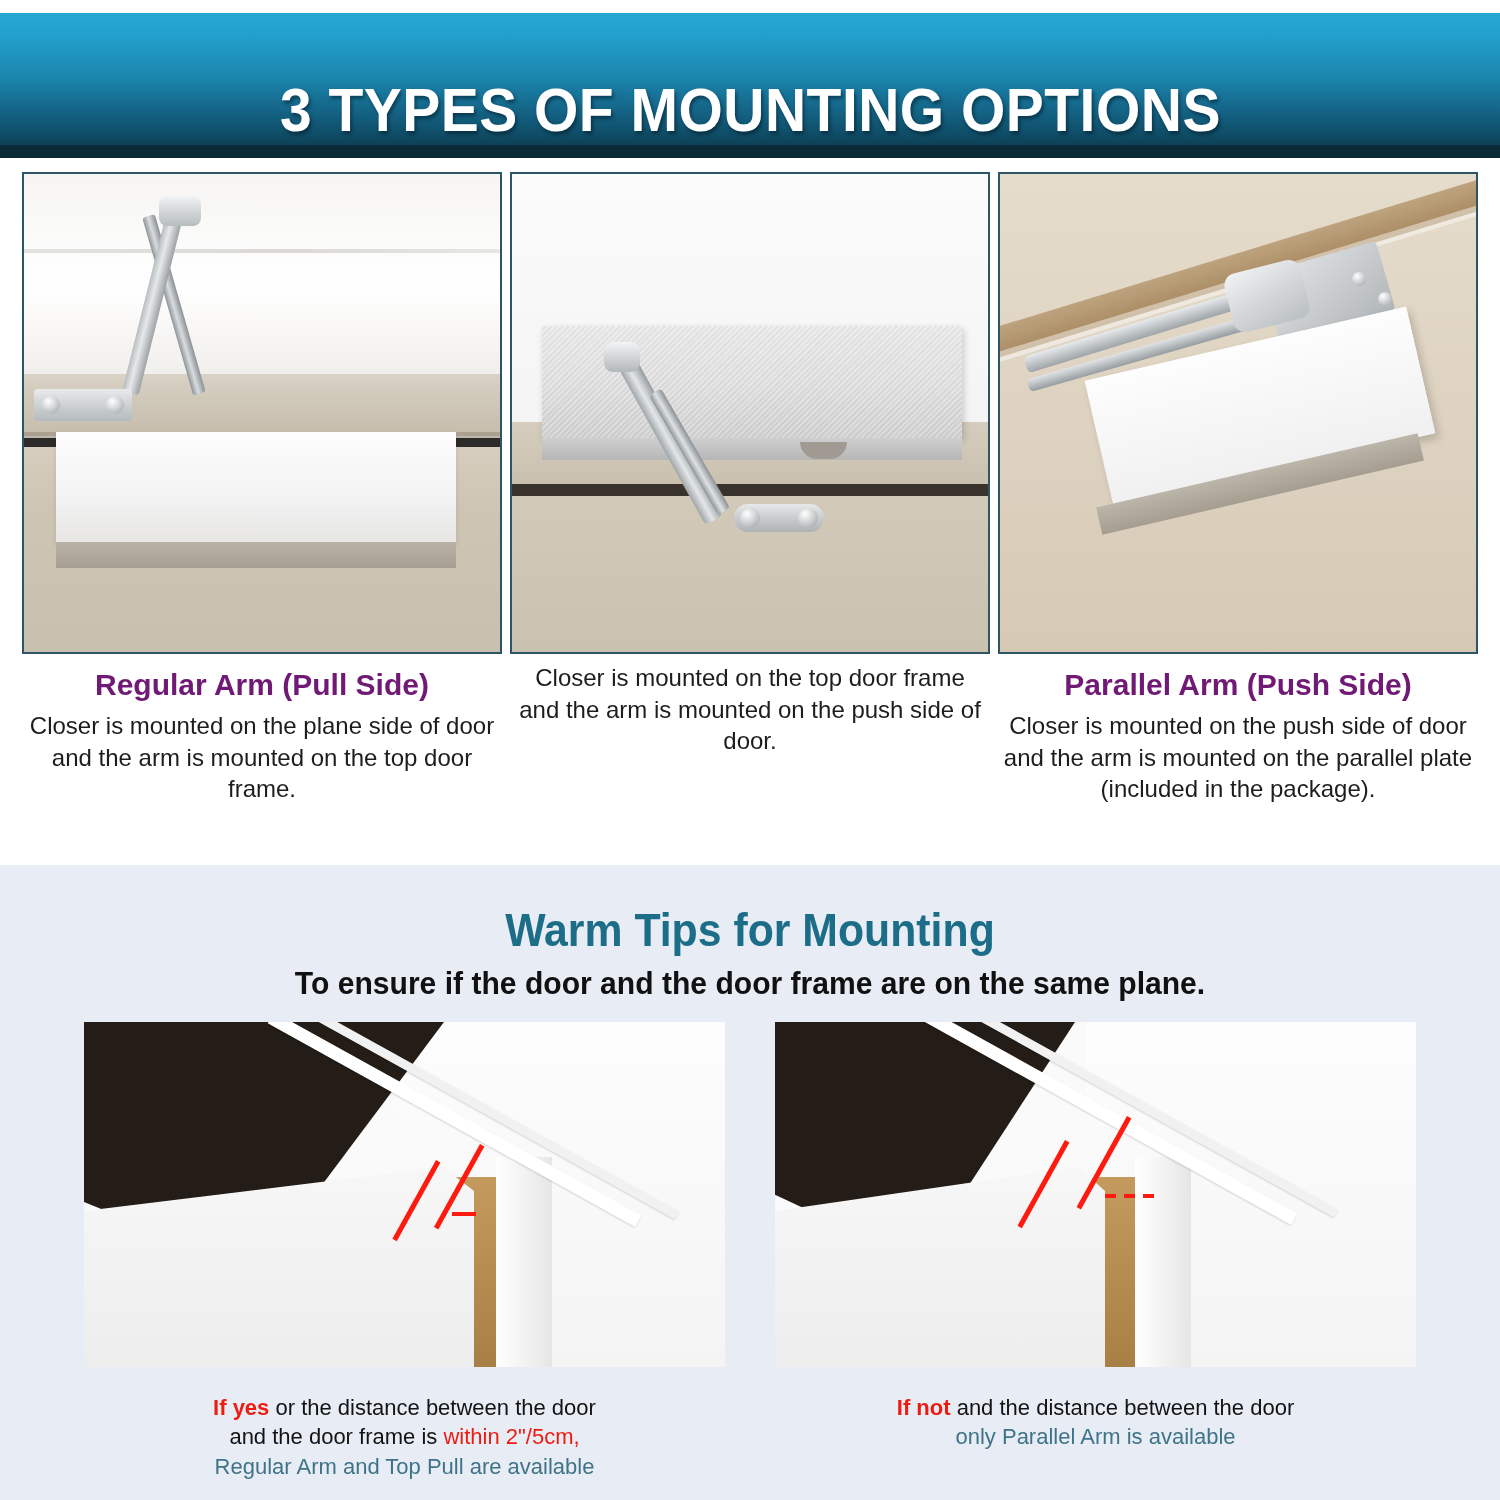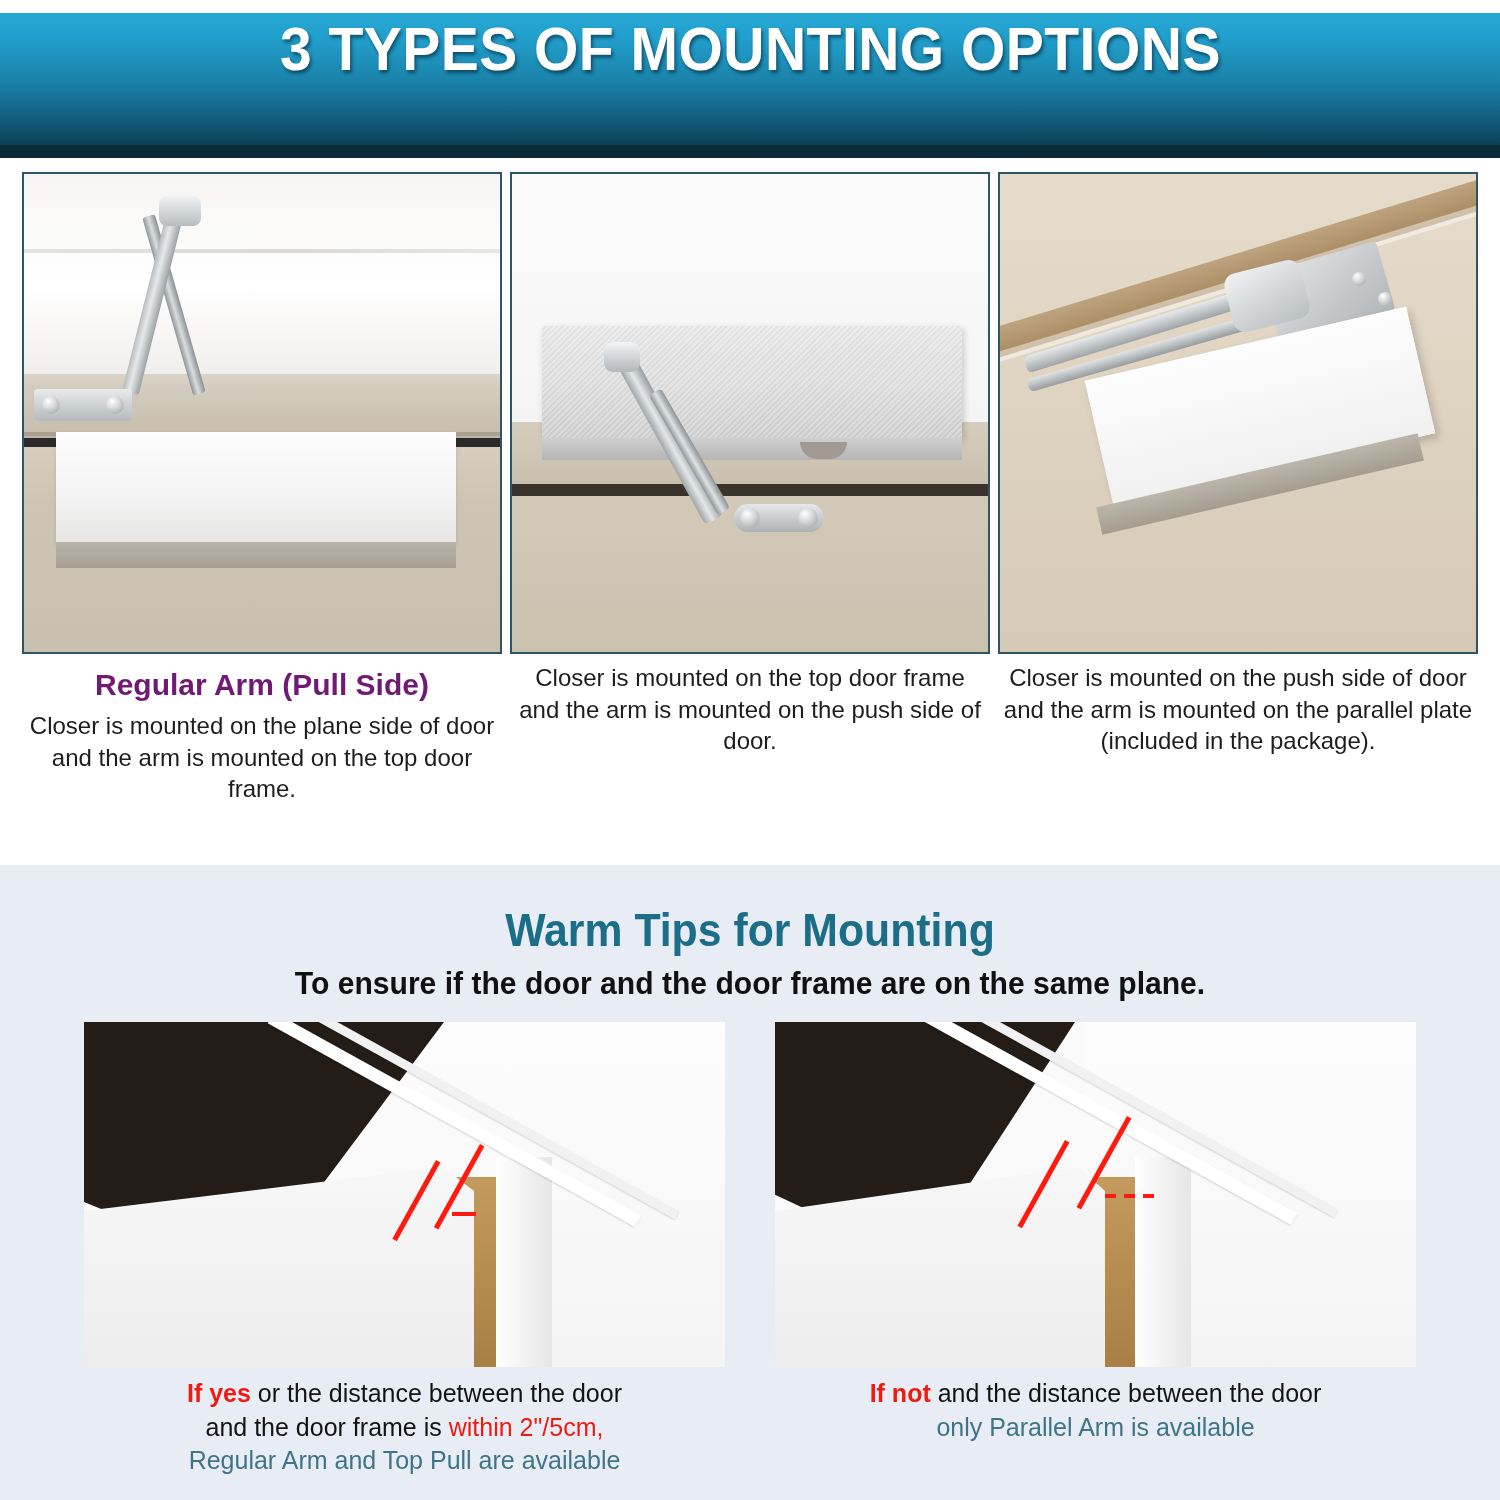--- a/index.html
+++ b/index.html
@@ -10,21 +10,21 @@
     overflow:hidden;
     position:relative;
   }
 
   
   .top-white{height:13px;background:#ffffff;}
   .banner{
     height:132px;
     background:linear-gradient(180deg,#27a8d4 0%,#22a0cd 18%,#1b86ae 48%,#135f80 78%,#0d4257 100%);
     position:relative;
-    display:flex;align-items:flex-start;justify-content:center;
+    display:flex;align-items:flex-end;justify-content:center;
   }
   .banner-title{
     font-size:62px;
     font-weight:bold;
     color:#ffffff;
     letter-spacing:0.5px;
     transform:scaleX(0.92);
     text-shadow:2px 3px 4px rgba(0,25,40,0.55);
     white-space:nowrap;
     font-family:"Liberation Sans","DejaVu Sans",sans-serif;
@@ -190,21 +190,21 @@
   .tip-wall-r{position:absolute;right:0;top:0;width:330px;height:100%;
     background:linear-gradient(180deg,#fdfdfd,#f4f4f4);}
   .tip-white-door{position:absolute;left:0;bottom:0;width:390px;height:200px;
     background:linear-gradient(180deg,#f7f7f7,#ededed);
     clip-path:polygon(0 22%,92% 0,100% 12%,100% 100%,0 100%);}
   .tip-wood{position:absolute;width:42px;height:190px;bottom:0;background:linear-gradient(180deg,#c49a5e,#a87f44);}
   .tip-jambA{position:absolute;width:56px;height:210px;bottom:0;background:linear-gradient(90deg,#ffffff,#e6e6e6);}
   .tip-diag{position:absolute;height:13px;width:420px;background:#ffffff;box-shadow:0 1px 2px rgba(0,0,0,.16);}
   .red{position:absolute;background:#ff1a10;}
   .tip-caption{
-    text-align:center;font-size:25px;line-height:1.34;margin-top:10px;color:#131313;
+    text-align:center;font-size:22px;line-height:1.34;margin-top:26px;color:#131313;
   }
   .tip-caption .hl-red{color:#ee1b11;font-weight:bold;}
   .tip-caption .red-txt{color:#ee1b11;}
   .tip-caption .teal-txt{color:#3f7488;}
 </style>
 </head>
 <body>
 
 <div class="top-white"></div>
 <div class="banner">
@@ -262,20 +262,21 @@
       <div class="p3-frameline2"></div>
       <div class="p3-arm"></div>
       <div class="p3-arm2"></div>
       <div class="p3-plate"></div>
       <div class="p3-hub"></div>
       <div class="p3-s1"></div>
       <div class="p3-s2"></div>
       <div class="p3-body"></div>
       <div class="p3-body-bot"></div>
     </div>
+    <div class="card-title">Parallel Arm (Push Side)</div>
     <div class="card-desc">Closer is mounted on the push side of door and the arm is mounted on the parallel plate (included in the package).</div>
   </div>
 
 </div>
 
 <div class="tips">
   <div class="tips-title">Warm Tips for Mounting</div>
   <div class="tips-sub">To ensure if the door and the door frame are on the same plane.</div>
 
   <div class="tips-row">

